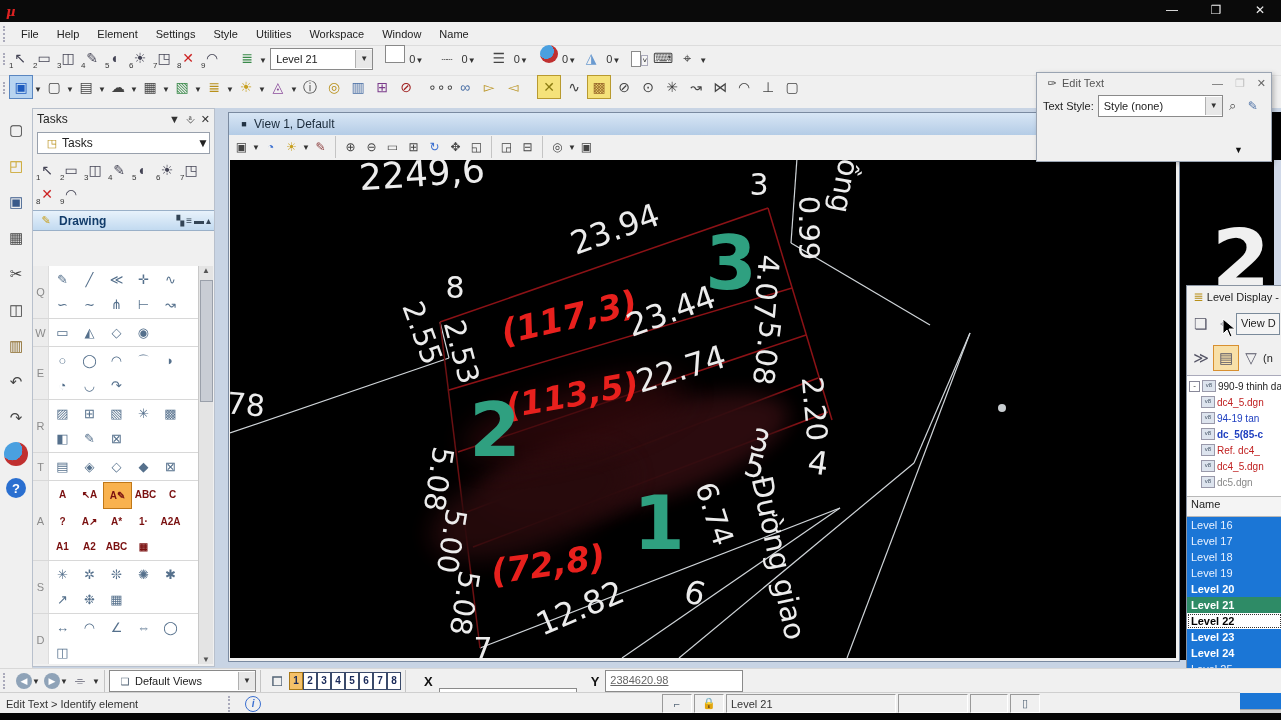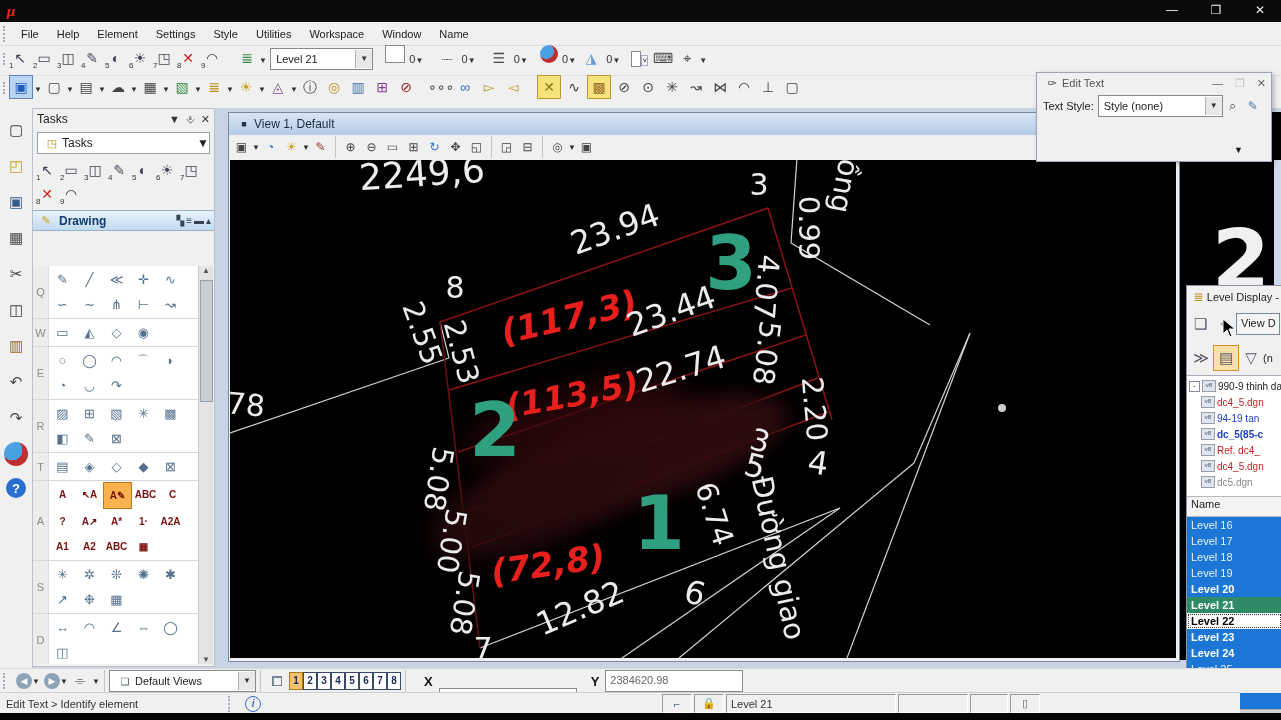--- a/index.html
+++ b/index.html
@@ -608,21 +608,21 @@
         <span class="vnum">4</span>
         <span class="vnum">5</span>
         <span class="vnum">6</span>
         <span class="vnum">7</span>
         <span class="vnum">8</span>
       </span>
     <span class="sep"></span>
     <span class="xy-lab">X</span>
     <span class="field" style="width:128px;margin-top:36px;">428183.35</span>
     <span class="xy-lab">Y</span>
-    <span class="field" style="width:128px;">2384620.98</span>
+    <span class="field" style="width:128px;text-decoration:underline;">2384620.98</span>
   </div>
 
   <div id="statusbar" class="abs">
     <span style="padding-left:6px;">Edit Text &gt; Identify element</span>
     <span class="grip" style="margin-left:90px;"></span>
     <span class="info-ic" style="margin-left:8px;">i</span>
     <span style="margin-left:auto;display:flex;align-items:center;">
       <span class="seg">
           <span class="ic sm" style="font-size:11px;color:#567;">⌐</span>
         </span>

